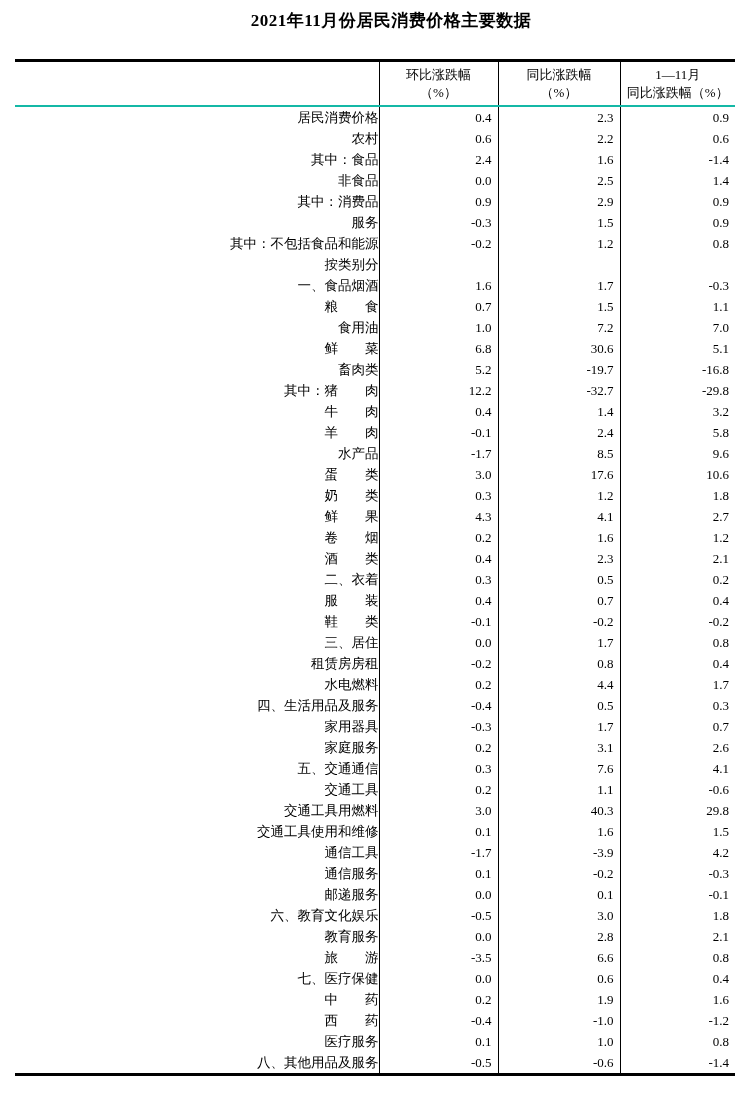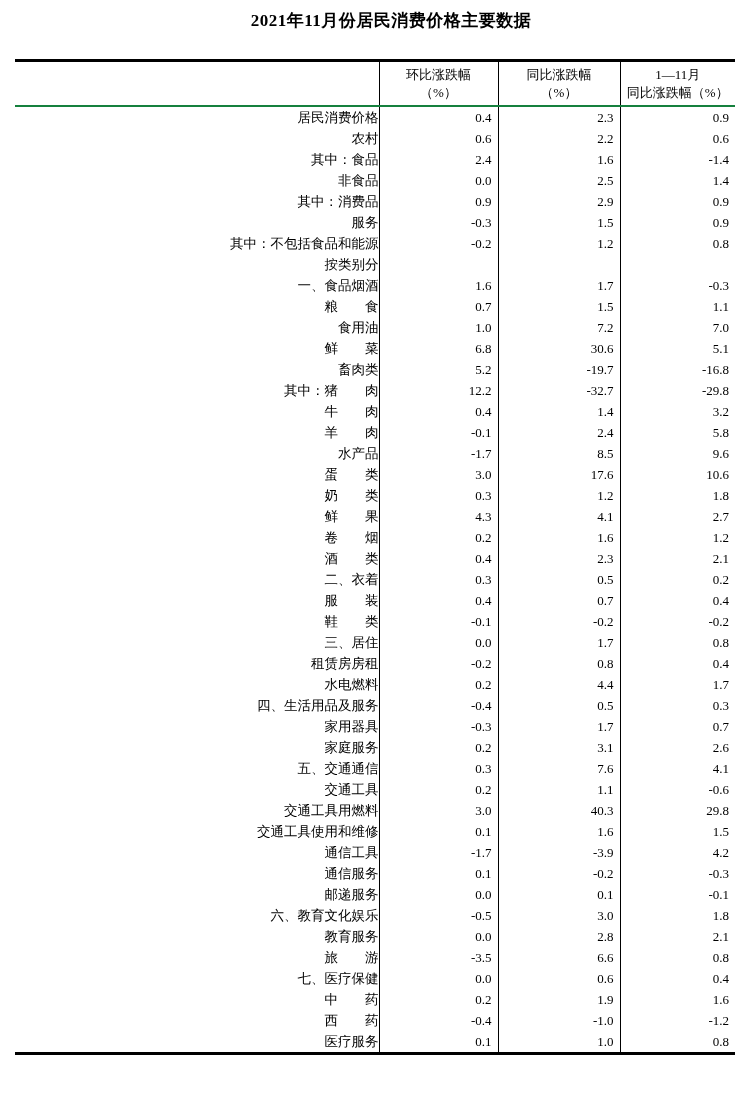--- a/index.html
+++ b/index.html
@@ -18,21 +18,21 @@
   }
   .table-wrap{position:absolute;left:15px;top:59px;width:720px;}
   table.main{
     width:720px;table-layout:fixed;border-collapse:collapse;
     border-top:3px solid #000;border-bottom:3px solid #000;
   }
   col.c1{width:364px;}
   col.c2{width:119px;}
   col.c3{width:122px;}
   col.c4{width:115px;}
-  thead tr{border-bottom:2px solid #15803d;}
+  thead tr{border-bottom:2px solid #14b8a6;}
   th{
     font-weight:normal;font-size:13px;line-height:18px;
     text-align:center;vertical-align:middle;
     height:43px;padding:0;
   }
   td{
     font-size:13.5px;height:21px;line-height:21px;
     padding:0;overflow:hidden;white-space:pre;
   }
   .sep{border-left:1px solid #000;}
@@ -335,16 +335,22 @@
             <td class="c-num sep">-0.4</td>
             <td class="c-num sep">-1.0</td>
             <td class="c-num sep">-1.2</td>
           </tr>
           <tr>
             <td class="c-label">　　医疗服务</td>
             <td class="c-num sep">0.1</td>
             <td class="c-num sep">1.0</td>
             <td class="c-num sep">0.8</td>
           </tr>
+          <tr>
+            <td class="c-label">八、其他用品及服务</td>
+            <td class="c-num sep">-0.5</td>
+            <td class="c-num sep">-0.6</td>
+            <td class="c-num sep">-1.4</td>
+          </tr>
         </tbody>
     </table>
   </div>
 </div>
 
 </body></html>

